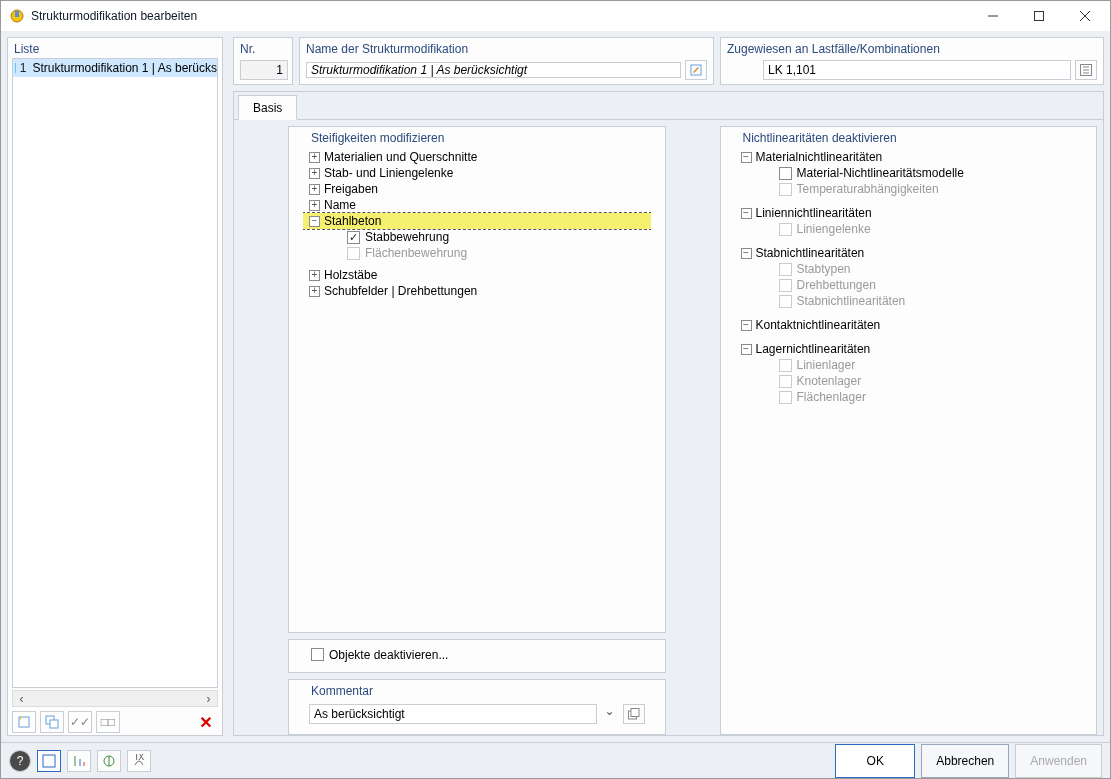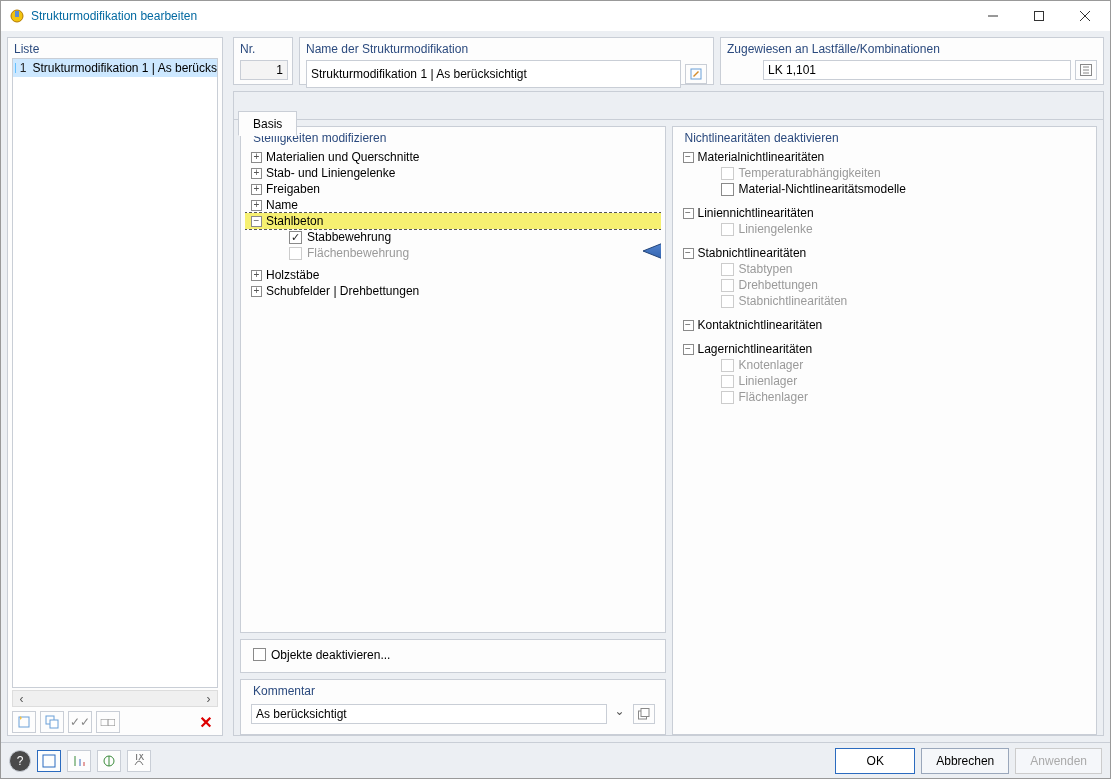--- a/index.html
+++ b/index.html
@@ -1,20 +1,20 @@
 <!DOCTYPE html>
 <html><head>
 <meta charset="utf-8">
 <style>
   * { box-sizing: border-box; font-family: "Segoe UI", Tahoma, sans-serif; font-size: 12px; }
   body { margin: 0; background: #fff; }
   .window { width: 1111px; height: 779px; border: 1px solid #999; display: flex; flex-direction: column; background: #fff; }
   .titlebar { height: 30px; display: flex; align-items: center; padding: 0 2px 0 8px; }
   .titlebar .icon { width: 16px; height: 16px; margin-right: 6px; }
-  .titlebar .title { flex: 1; color: #0369a1; }
+  .titlebar .title { flex: 1; color: #0f172a; }
   .winbtns { display: flex; }
   .winbtn { width: 46px; height: 30px; display: flex; align-items: center; justify-content: center; color: #333; }
   .body { flex: 1; display: flex; flex-direction: column; background: #eceff3; padding: 6px; gap: 6px; overflow: hidden; }
   .main { flex: 1; display: flex; gap: 10px; overflow: hidden; }
   .panel { background: #fdfdfd; border: 1px solid #c9ced6; }
   .panel-label { color: #2b4a7e; font-weight: 400; font-size: 12px; padding: 4px 6px 2px; }
   .left { width: 216px; display: flex; flex-direction: column; }
   .list-box { flex: 1; margin: 0 4px; border: 1px solid #c9ced6; background: #fff; overflow: hidden; }
   .list-item { display: flex; align-items: center; height: 18px; background: #cde8ff; padding-left: 2px; white-space: nowrap; overflow: hidden; }
   .list-item .sq { width: 12px; height: 10px; background: #66c1ff; margin-right: 4px; }
@@ -24,47 +24,47 @@
   .hscroll .track { flex: 1; height: 100%; }
   .left-toolbar { display: flex; align-items: center; padding: 4px 4px 2px; gap: 4px; }
   .tbtn { width: 24px; height: 22px; border: 1px solid #c9ced6; background: #fdfdfd; display: flex; align-items: center; justify-content: center; }
   .tbtn.red { color: #d00; border: none; background: transparent; font-weight: bold; font-size: 16px; margin-left: auto; }
   .right { flex: 1; display: flex; flex-direction: column; gap: 6px; overflow: hidden; }
   .toprow { display: flex; gap: 6px; }
   .nrbox { width: 60px; height: 48px; }
   .nrbox input { width: 48px; height: 20px; margin: 2px 6px 6px; border: 1px solid #c9ced6; background: #f4f4f4; text-align: right; padding: 0 4px; }
   .namebox { flex: 1; height: 48px; }
   .namebox .row, .assignbox .row { display: flex; align-items: center; margin: 2px 6px 6px; gap: 4px; }
-  .namebox input { flex: 1; height: 28px; border: 1px solid #c9ced6; padding: 0 4px; }
+  .namebox input { flex: 1; height: 16px; border: 1px solid #c9ced6; padding: 0 4px; font-style: italic; }
   .iconbtn { width: 22px; height: 20px; border: 1px solid #c9ced6; background: #fdfdfd; display: flex; align-items: center; justify-content: center; }
   .assignbox { width: 384px; height: 48px; }
   .assignbox input { flex: 1; height: 20px; border: 1px solid #c9ced6; padding: 0 4px; margin-left: 36px; }
   .tabstrip { height: 28px; display: flex; align-items: flex-end; padding-left: 4px; border-bottom: 1px solid #c9ced6; background: #eceff3; }
-  .tab { border: 1px solid #c9ced6; border-bottom: 1px solid #fdfdfd; background: #fdfdfd; padding: 5px 14px 4px; position: relative; top: 17px; }
+  .tab { border: 1px solid #c9ced6; border-bottom: 1px solid #fdfdfd; background: #fdfdfd; padding: 5px 14px 4px; position: relative; top: 1px; }
   .content { flex: 1; display: flex; gap: 6px; background: #eceff3; padding: 6px 0 0; overflow: hidden; }
   .col { flex: 1; display: flex; flex-direction: column; gap: 6px; overflow: hidden; }
-  .group { background: #fdfdfd; border: 1px solid #c9ced6; padding: 2px 4px 4px; }
+  .group { background: #fdfdfd; border: 1px solid #c9ced6; padding: 2px 14px 4px; margin-left: 48px; }
   .group.grow { flex: 1; display: flex; flex-direction: column; overflow: hidden; }
   .group-title { color: #2b4a7e; padding: 2px 8px 4px; }
   .tree { overflow: auto; }
   .trow { display: flex; align-items: center; height: 16px; padding-left: 6px; position: relative; }
   .exp { width: 11px; height: 11px; border: 1px solid #8a8a8a; margin-right: 4px; display: flex; align-items: center; justify-content: center; font-size: 10px; line-height: 1; color: #555; background: #fff; }
   .indent2 { padding-left: 44px; }
   .chk { width: 13px; height: 13px; border: 1px solid #8a8a8a; margin-right: 5px; background: #fff; display: flex; align-items: center; justify-content: center; font-size: 11px; color: #222; }
   .chk.disabled { border-color: #ccc; }
   .disabled-text { color: #9a9a9a; }
   .hl { background: #f6f071; outline: 1px dashed #555; }
   .arrow-annot { position: absolute; left: 398px; top: 8px; width: 140px; height: 28px; pointer-events: none; }
   .objdeakt { display: flex; align-items: flex-start; padding: 6px 8px; }
   .kommentar input { flex: 1; height: 20px; border: 1px solid #c9ced6; padding: 0 4px; }
   .kommentar .row { display: flex; align-items: flex-start; margin: 2px 6px 6px; gap: 4px; }
   .drop { width: 18px; text-align: center; color: #555; }
   .footer { height: 36px; display: flex; align-items: center; padding: 0 8px; gap: 6px; background: #eceff3; border-top: 1px solid #c9ced6; }
   .footer .spacer { flex: 1; }
-  .dlgbtn { min-width: 80px; height: 26px; border: 1px solid #9aa7bb; background: #f5f7fa; padding: 0 14px; }
+  .dlgbtn { min-width: 80px; height: 34px; border: 1px solid #9aa7bb; background: #f5f7fa; padding: 0 14px; }
   .dlgbtn.primary { background: #fff; border-color: #2b6bbf; }
   .dlgbtn.disabled { color: #aaa; border-color: #ccc; }
 </style>
 </head>
 <body>
 
 <div class="window">
 
   <div class="titlebar">
     <span class="icon">
@@ -248,27 +248,27 @@
 
             <div class="col" style="padding-right:6px;">
               <div class="group grow">
                 <div class="group-title">Nichtlinearitäten deaktivieren</div>
                 <div class="tree">
                   <div class="trow">
                       <span class="exp">−</span>
                       <span>Materialnichtlinearitäten</span>
                     </div>
                   <div class="trow indent2">
-                      <span class="chk disabled"></span>
-                      <span class="disabled-text">Temperaturabhängigkeiten</span>
-                    </div>
-                  <div class="trow indent2">
                       <span class="chk"></span>
                       <span>Material-Nichtlinearitätsmodelle</span>
                     </div>
+                  <div class="trow indent2">
+                      <span class="chk disabled"></span>
+                      <span class="disabled-text">Temperaturabhängigkeiten</span>
+                    </div>
                   <div style="height:8px;"></div>
                   <div class="trow">
                       <span class="exp">−</span>
                       <span>Liniennichtlinearitäten</span>
                     </div>
                   <div class="trow indent2">
                       <span class="chk disabled"></span>
                       <span class="disabled-text">Liniengelenke</span>
                     </div>
                   <div style="height:8px;"></div>
@@ -293,25 +293,25 @@
                       <span class="exp">−</span>
                       <span>Kontaktnichtlinearitäten</span>
                     </div>
                   <div style="height:8px;"></div>
                   <div class="trow">
                       <span class="exp">−</span>
                       <span>Lagernichtlinearitäten</span>
                     </div>
                   <div class="trow indent2">
                       <span class="chk disabled"></span>
+                      <span class="disabled-text">Linienlager</span>
+                    </div>
+                  <div class="trow indent2">
+                      <span class="chk disabled"></span>
                       <span class="disabled-text">Knotenlager</span>
-                    </div>
-                  <div class="trow indent2">
-                      <span class="chk disabled"></span>
-                      <span class="disabled-text">Linienlager</span>
                     </div>
                   <div class="trow indent2">
                       <span class="chk disabled"></span>
                       <span class="disabled-text">Flächenlager</span>
                     </div>
                 </div>
               </div>
             </div>
           </div>
         </div>

